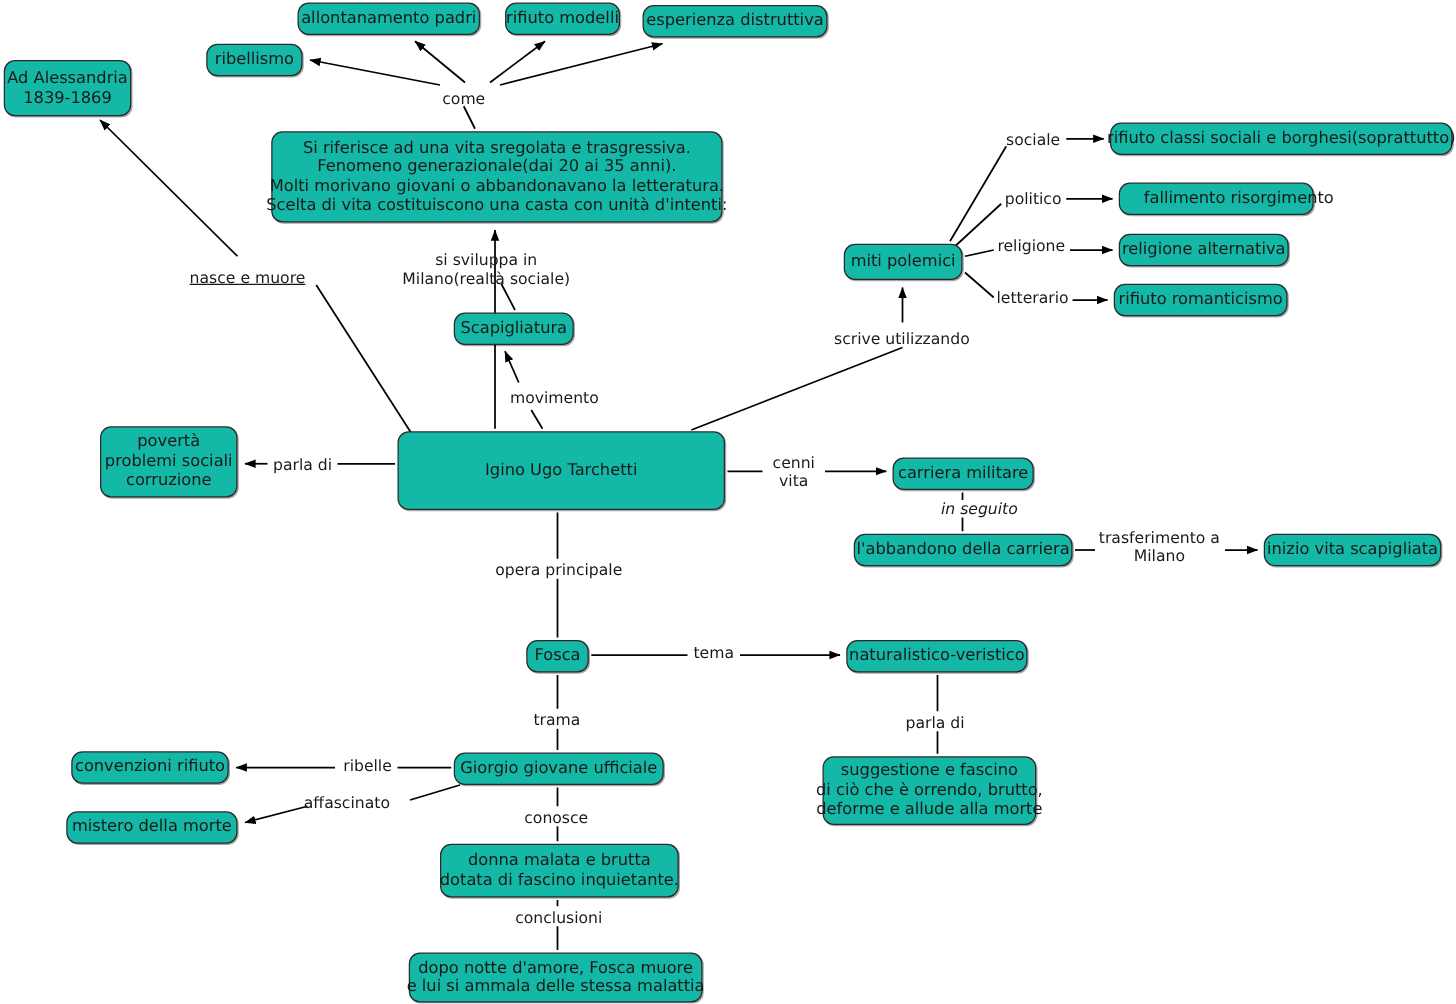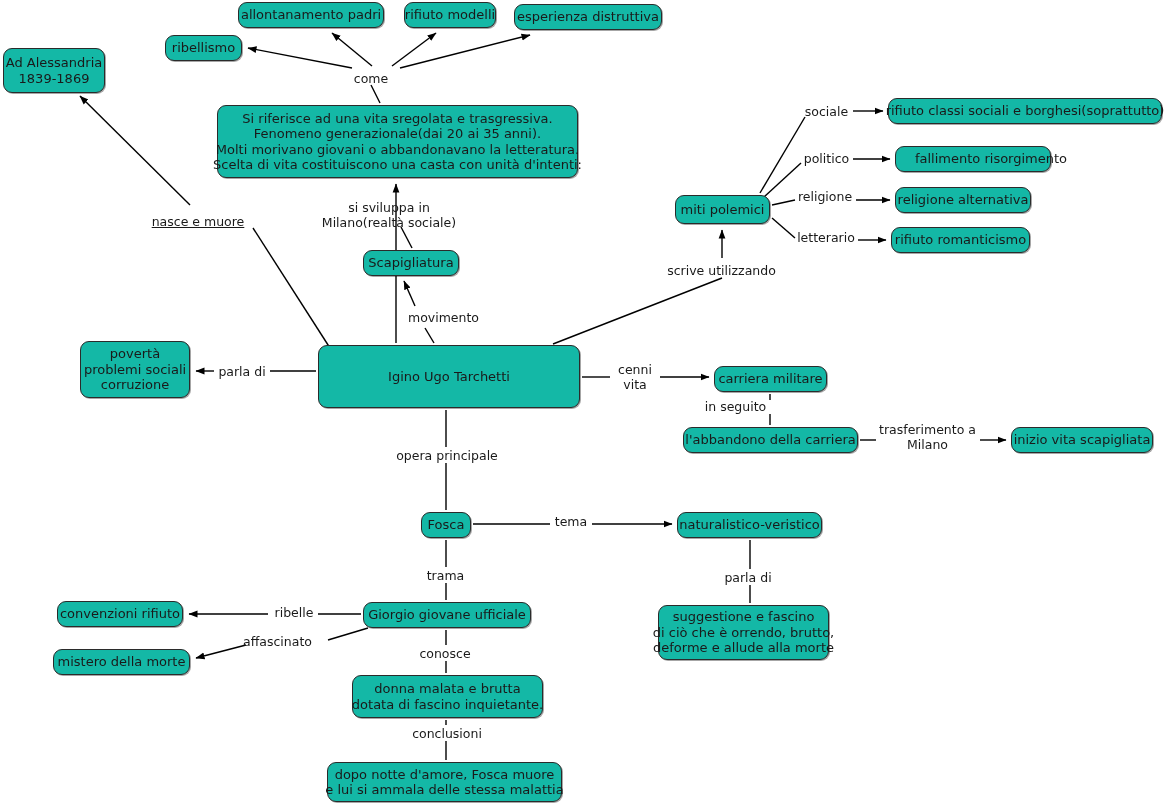--- a/index.html
+++ b/index.html
@@ -174,21 +174,21 @@
 Milano(realtà sociale)</div>
       <div class="elabel" style="left: 388px; top: 311px; width: 79px; margin-left: 16px;">movimento</div>
       <div class="elabel" style="left: 216px; top: 365px; width: 52px;">parla di</div>
       <div class="elabel" style="left: 660px; top: 264px; width: 123px;">scrive utilizzando</div>
       <div class="elabel" style="left: 803px; top: 105px; width: 47px;">sociale</div>
       <div class="elabel" style="left: 803px; top: 152px; width: 47px;">politico</div>
       <div class="elabel" style="left: 797px; top: 190px; width: 56px;">religione</div>
       <div class="elabel" style="left: 797px; top: 231px; width: 58px;">letterario</div>
       <div class="elabel" style="left: 613px; top: 363px; width: 44px;">cenni
 vita</div>
-      <div class="elabel" style="left: 704px; top: 400px; width: 63px;">in seguito</div>
+      <div class="elabel" style="left: 752px; top: 400px; width: 63px; font-style: italic;">in seguito</div>
       <div class="elabel" style="left: 878px; top: 423px; width: 99px;">trasferimento a
 Milano</div>
       <div class="elabel" style="left: 393px; top: 449px; width: 108px; text-align: center;">opera principale</div>
       <div class="elabel" style="left: 553px; top: 515px; width: 36px;">tema</div>
       <div class="elabel" style="left: 722px; top: 571px; width: 52px;">parla di</div>
       <div class="elabel" style="left: 424px; top: 569px; width: 43px;">trama</div>
       <div class="elabel" style="left: 272px; top: 606px; width: 44px;">ribelle</div>
       <div class="elabel" style="left: 240px; top: 635px; width: 75px;">affascinato</div>
       <div class="elabel" style="left: 416px; top: 647px; width: 58px;">conosce</div>
       <div class="elabel" style="left: 410px; top: 727px; width: 74px;">conclusioni</div>

